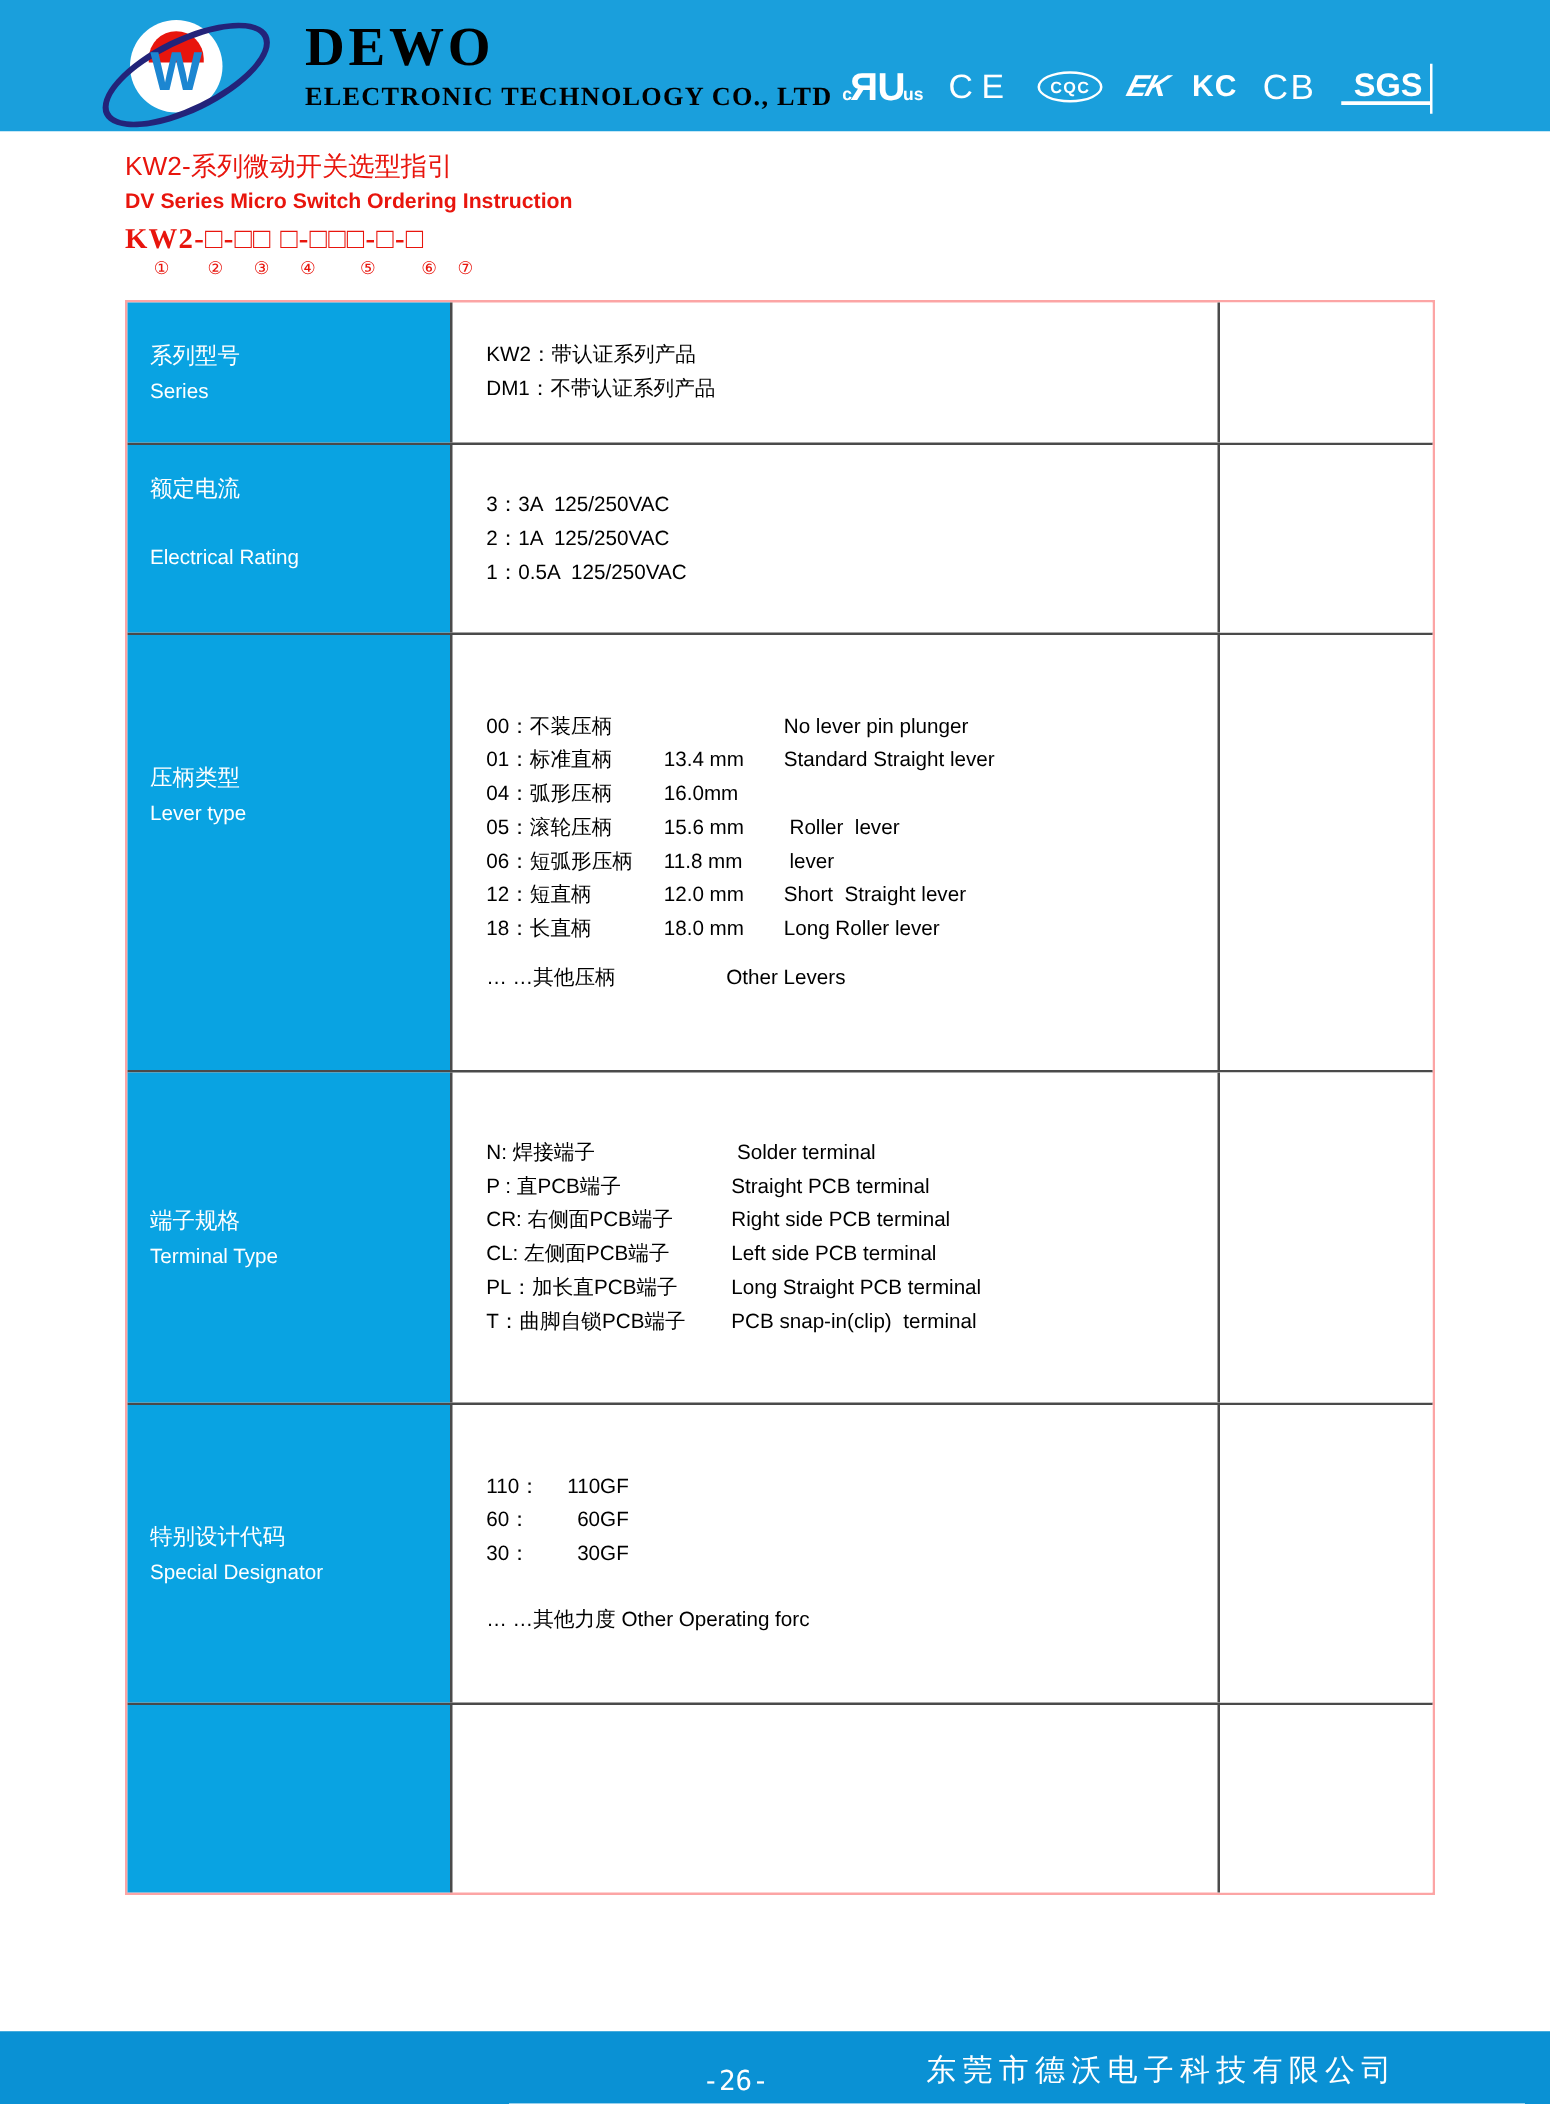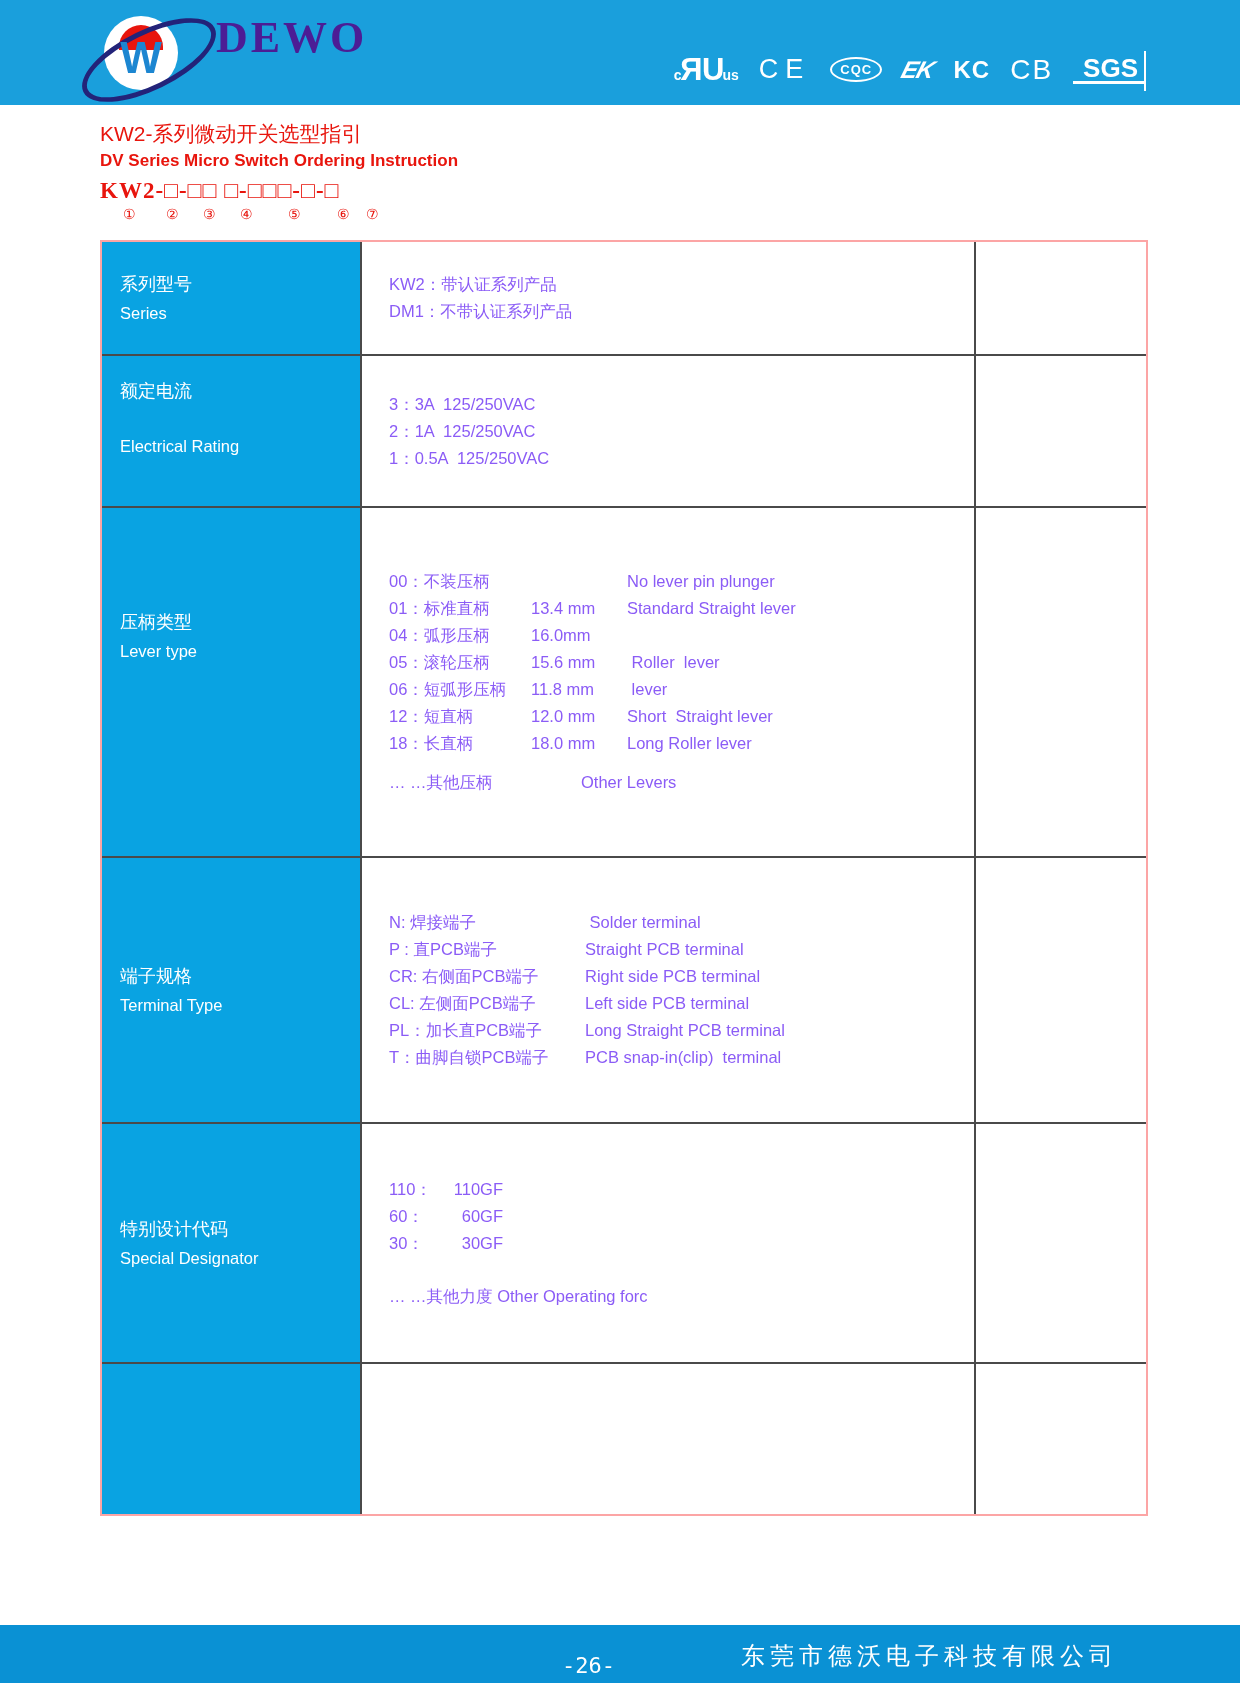--- a/index.html
+++ b/index.html
@@ -9,21 +9,21 @@
   
   .banner{position:relative;width:100%;height:105px;background:#1a9fdc;}
   .logo{position:absolute;left:86px;top:12px;width:126px;height:84px;}
   .logo-circle{position:absolute;left:18px;top:4px;width:74px;height:74px;background:#ffffff;border-radius:50%;}
   .logo-ring{position:absolute;left:-10px;top:18px;width:136px;height:50px;border:5px solid #232379;
              border-radius:50%;transform:rotate(-26deg);}
   .logo-dome{position:absolute;left:15px;top:9px;width:44px;height:25px;background:#e8150d;
              border-radius:44px 44px 0 0;}
   .logo-w{position:absolute;left:0;top:22px;width:74px;text-align:center;color:#1c86d1;
           font-size:44px;font-weight:bold;line-height:48px;}
-  .brand{position:absolute;left:216px;top:16px;color:#4c1d95;font-family:"Liberation Serif",serif;font-weight:bold;}
+  .brand{position:absolute;left:244px;top:16px;color:#000000;font-family:"Liberation Serif",serif;font-weight:bold;}
   .brand-name{font-size:44px;line-height:44px;letter-spacing:3px;}
   .brand-sub{font-size:21px;line-height:24px;letter-spacing:1px;margin-top:5px;}
   .certs{position:absolute;right:96px;top:54px;display:flex;align-items:center;gap:20px;color:#ffffff;}
   .cert{display:inline-block;line-height:1;}
   .cert-ul{font-weight:bold;}
   .cert-ul .c,.cert-ul .us{font-size:14px;vertical-align:baseline;}
   .cert-ul .ru{font-size:31px;font-weight:800;letter-spacing:-2px;}
   .cert-ul .rflip{display:inline-block;transform:scaleX(-1);}
   .cert-ce{font-size:27px;letter-spacing:7px;}
   .cert-cqc{font-size:13px;font-weight:bold;border:2px solid #fff;border-radius:50%;padding:4px 8px;letter-spacing:1px;}
@@ -48,21 +48,21 @@
   .trow + .trow{border-top:2px solid #4a4a4a;}
   .r1{height:112px;} .r2{height:152px;} .r3{height:350px;} .r4{height:266px;} .r5{height:240px;} .r6{height:152px;}
   .cell-label{width:258px;flex:none;background:#09a3e2;color:#ffffff;display:flex;flex-direction:column;
               justify-content:center;padding-left:18px;box-sizing:border-box;}
   .cell-label .zh{font-size:18px;line-height:22px;}
   .cell-label .en{font-size:16.5px;line-height:20px;margin-top:8px;}
   .lab-top{justify-content:flex-start;padding-top:24px;}
   .lab-top .en{margin-top:34px;}
   .lab-up{padding-bottom:92px;}
   .cell-content{flex:1;border-left:2px solid #4a4a4a;box-sizing:border-box;padding-left:27px;
-                display:flex;flex-direction:column;justify-content:center;color:#8b5cf6;font-size:16.5px;}
+                display:flex;flex-direction:column;justify-content:center;color:#000000;font-size:16.5px;}
   .cell-note{width:172px;flex:none;border-left:2px solid #4a4a4a;box-sizing:border-box;background:#ffffff;}
   .line{line-height:27px;white-space:pre;}
   .lv-zh{display:inline-block;width:142px;}
   .lv-mm{display:inline-block;width:96px;}
   .lv-en{white-space:pre;}
   .lv-other{margin-top:12px;}
   .lv-other .lv-zh2{display:inline-block;width:192px;}
   .tm-code{display:inline-block;width:196px;}
   .tm-en{white-space:pre;}
   .sp-code{display:inline-block;width:56px;}
@@ -81,20 +81,21 @@
 
   <div class="banner">
     <div class="logo">
       <div class="logo-circle"></div>
       <div class="logo-dome" style="left:33px;top:13px;"></div>
       <div class="logo-ring"></div>
       <div class="logo-w" style="left:18px;">W</div>
     </div>
     <div class="brand">
       <div class="brand-name">DEWO</div>
+      <div class="brand-sub">ELECTRONIC TECHNOLOGY CO., LTD</div>
     </div>
     <div class="certs">
       <span class="cert cert-ul"><span class="c">c</span><span class="ru"><span class="rflip">R</span><span>U</span></span><span class="us">us</span></span>
       <span class="cert cert-ce">CE</span>
       <span class="cert cert-cqc">CQC</span>
       <span class="cert cert-ek">EK</span>
       <span class="cert cert-kc">KC</span>
       <span class="cert cert-cb">CB</span>
       <span class="cert cert-sgs">SGS</span>
     </div>

